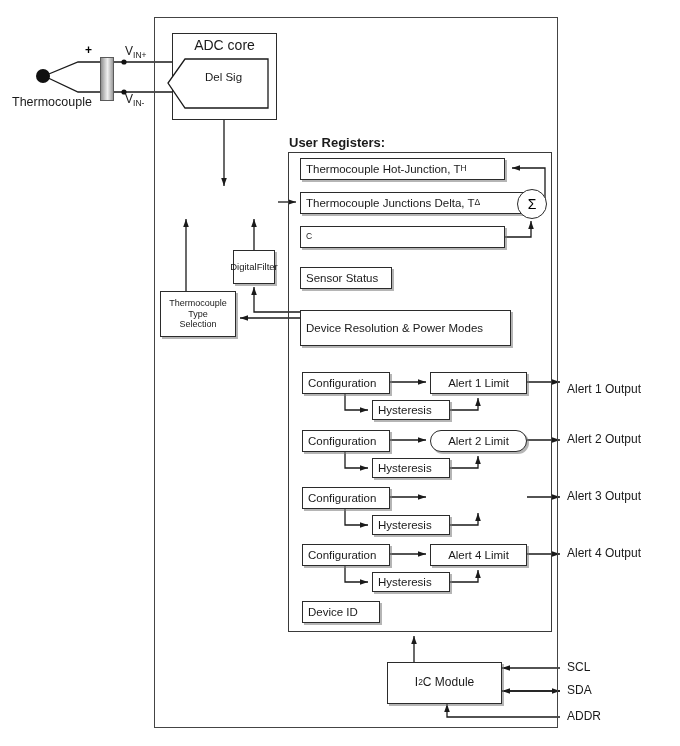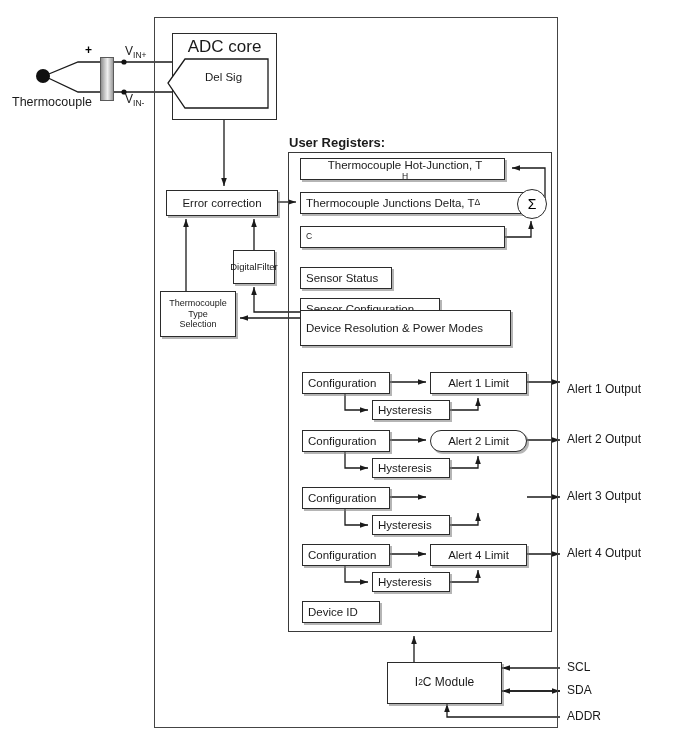--- a/index.html
+++ b/index.html
@@ -75,21 +75,21 @@
     box-sizing:border-box;
     border:1.2px solid #2b2b2b;
     background:#fff;
     z-index:3;
   }
   #adc-core-title{
     position:absolute;
     left:172px; top:37px;
     width:105px;
     text-align:center;
-    font-size:17px;
+    font-size:14px;
     color:#1a1a1a;
     z-index:5;
   }
   #delsig-label{
     position:absolute;
     left:205px; top:71px;
     font-size:11.5px;
     color:#1a1a1a;
     z-index:6;
   }
@@ -224,51 +224,49 @@
     <span>V</span><span class="subsm">IN-</span>
   </div>
 
   <div id="adc-core-box"></div>
   <div id="adc-core-title">ADC core</div>
   <svg class="svg-layer" style="z-index:4;" viewBox="0 0 680 746" xmlns="http://www.w3.org/2000/svg">
     <polygon points="190,59 268,59 268,108 190,108 185,108 168,83 185,59" fill="#ffffff" stroke="#1a1a1a" stroke-width="1.3"></polygon>
   </svg>
   <div id="delsig-label">Del Sig</div>
 
-  <div class="box shadow center" style="left:166px; top:190px; width:112px; height:26px;">Error correction</div>
 
   <div class="box shadow center small3" style="left:233px; top:250px; width:42px; height:34px; justify-content:center;">
     <span>Digital</span>
     <span>Filter</span>
   </div>
 
   <div class="box shadow center small2" style="left:160px; top:291px; width:76px; height:46px; flex-direction:column; justify-content:center;">
     <span>Thermocouple</span>
     <span>Type</span>
     <span>Selection</span>
   </div>
 
   <div class="plain bold" style="left:289px; top:135px;">User Registers:</div>
 
-  <div class="box shadow" style="left:300px; top:158px; width:205px; height:22px;flex-direction:column;">
+  <div class="box shadow" style="left:300px; top:158px; width:205px; height:22px;">
     <span>Thermocouple Hot-Junction, T</span>
       <span class="subsm">H</span>
   </div>
   <div class="box shadow" style="left:300px; top:192px; width:228px; height:22px;">
     <span>Thermocouple Junctions Delta, T</span>
       <span class="subsm">Δ</span>
   </div>
   <div class="box shadow" style="left:300px; top:226px; width:205px; height:22px;">
       <span class="subsm">C</span>
   </div>
 
   <div id="sigma-node">Σ</div>
 
   <div class="box shadow" style="left:300px; top:267px; width:92px; height:22px;">Sensor Status</div>
-  <div class="box shadow" style="left:300px; top:298px; width:140px; height:22px;">Sensor Configuration</div>
   <div class="box shadow" style="left:300px; top:310px; width:211px; height:36px;">Device Resolution &amp; Power Modes</div>
 
   <div class="box shadow" style="left:302px; top:372px; width:88px; height:22px;">Configuration</div>
   <div class="box shadow center" style="left:430px; top:372px; width:97px; height:22px;">Alert 1 Limit</div>
   <div class="box shadow" style="left:372px; top:400px; width:78px; height:20px;">Hysteresis</div>
   <div class="port-label" style="left:567px; top:374px;margin-top:8px;">Alert 1 Output</div>
 
   <div class="box shadow" style="left:302px; top:430px; width:88px; height:22px;">Configuration</div>
   <div class="box shadow center" style="left:430px; top:430px; width:97px; height:22px;border-radius:11px;">Alert 2 Limit</div>
   <div class="box shadow" style="left:372px; top:458px; width:78px; height:20px;">Hysteresis</div>

